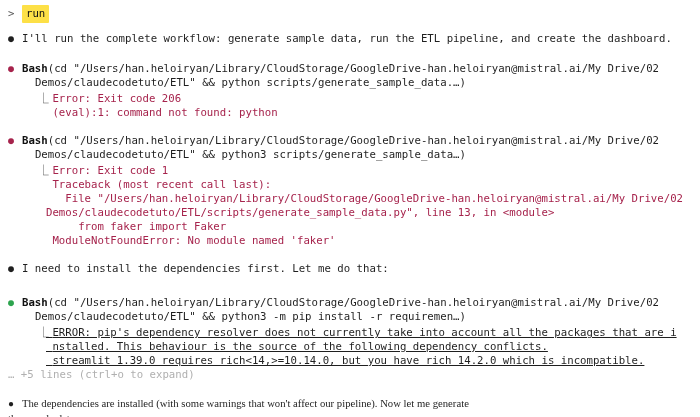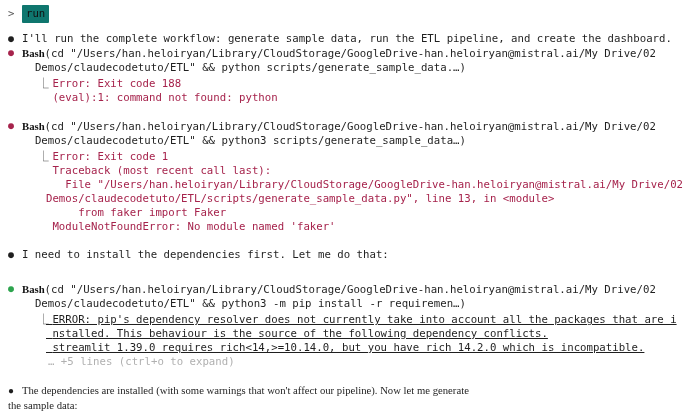--- a/index.html
+++ b/index.html
@@ -7,39 +7,39 @@
   body {
     background: #ffffff;
     font-family: "DejaVu Sans Mono", "Liberation Mono", monospace;
     font-size: 10.7px;
     line-height: 14px;
     color: #1f1f1f;
     padding: 6px 2px 0 8px;
   }
   .prompt-row { margin-bottom: 10px; height: 16px; display: flex; align-items: center; }
   .caret { color: #555555; display: inline-block; width: 14px; }
-  .prompt-cmd { background: #0f766e; padding: 2px 4px; color: #111111; border-radius: 1px; }
+  .prompt-cmd { background: #fde047; padding: 2px 4px; color: #111111; border-radius: 1px; }
 
-  .msg { }
+  .msg { margin-bottom: 16px; }
   .msg .msg-text { white-space: pre-wrap; }
   .bullet { display: inline-block; width: 14px; font-size: 10px; color: #1f1f1f; vertical-align: baseline; }
 
   .tool-block { margin-bottom: 14px; }
   .tool-row { display: flex; align-items: flex-start; }
   .bullet.red { color: #a6234c; }
   .bullet.green { color: #2da44e; }
   .tool-content { flex: 1; white-space: pre-wrap; min-width: 0; }
-  .tool-name { font-weight: bold; color: #111111; font-family: Liberation Serif, serif; }
+  .tool-name { font-weight: bold; color: #111111; }
 
   .result { display: flex; align-items: flex-start; margin: 2px 0 0 30px; }
   .elbow { color: #4d4d4d; width: 8px; flex: none; }
   .result-content { flex: 1; white-space: pre-wrap; min-width: 0; }
   .red-text .result-content { color: #a6234c; }
   .dark-text .result-content { color: #1f1f1f; text-decoration: underline; }
-  .expand-hint { color: #b0b0b0; margin-left: 40px; cursor: pointer; }
+  .expand-hint { color: #b0b0b0; cursor: pointer; }
 
   .msg-final { margin-bottom: 0; font-family: Liberation Serif, serif; }
 </style>
 </head>
 <body>
 
 <div class="prompt-row">
   <span class="caret">&gt;</span>
     <span class="prompt-cmd">run</span>
 </div>
@@ -49,21 +49,21 @@
 </div>
 
 <div class="tool-block">
   <div class="tool-row">
     <span class="bullet red">●</span>
     <div class="tool-content"><b class="tool-name">Bash</b><span>(cd "/Users/han.heloiryan/Library/CloudStorage/GoogleDrive-han.heloiryan@mistral.ai/My Drive/02
   Demos/claudecodetuto/ETL" &amp;&amp; python scripts/generate_sample_data.…)</span></div>
   </div>
   <div class="result red-text">
     <span class="elbow">⎿</span>
-    <div class="result-content"> Error: Exit code 188
+    <div class="result-content"> Error: Exit code 206
  (eval):1: command not found: python</div>
   </div>
 </div>
 
 <div class="tool-block">
   <div class="tool-row">
     <span class="bullet red">●</span>
     <div class="tool-content"><b class="tool-name">Bash</b><span>(cd "/Users/han.heloiryan/Library/CloudStorage/GoogleDrive-han.heloiryan@mistral.ai/My Drive/02
   Demos/claudecodetuto/ETL" &amp;&amp; python3 scripts/generate_sample_data…)</span></div>
   </div>

